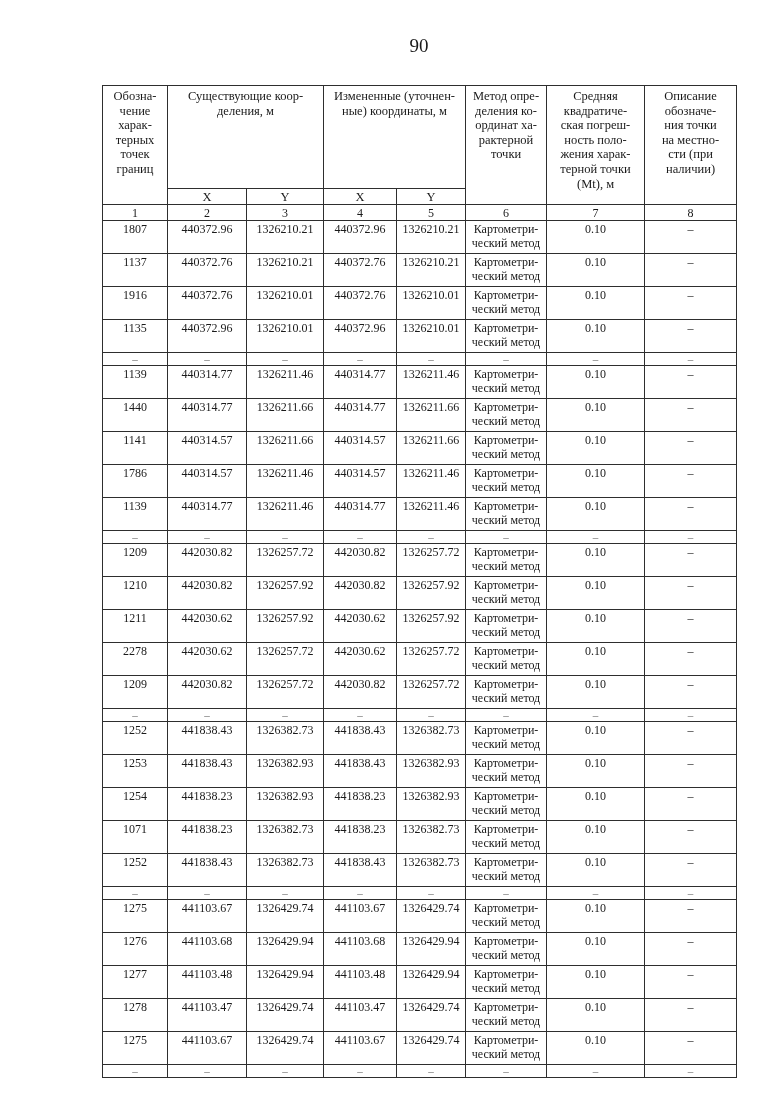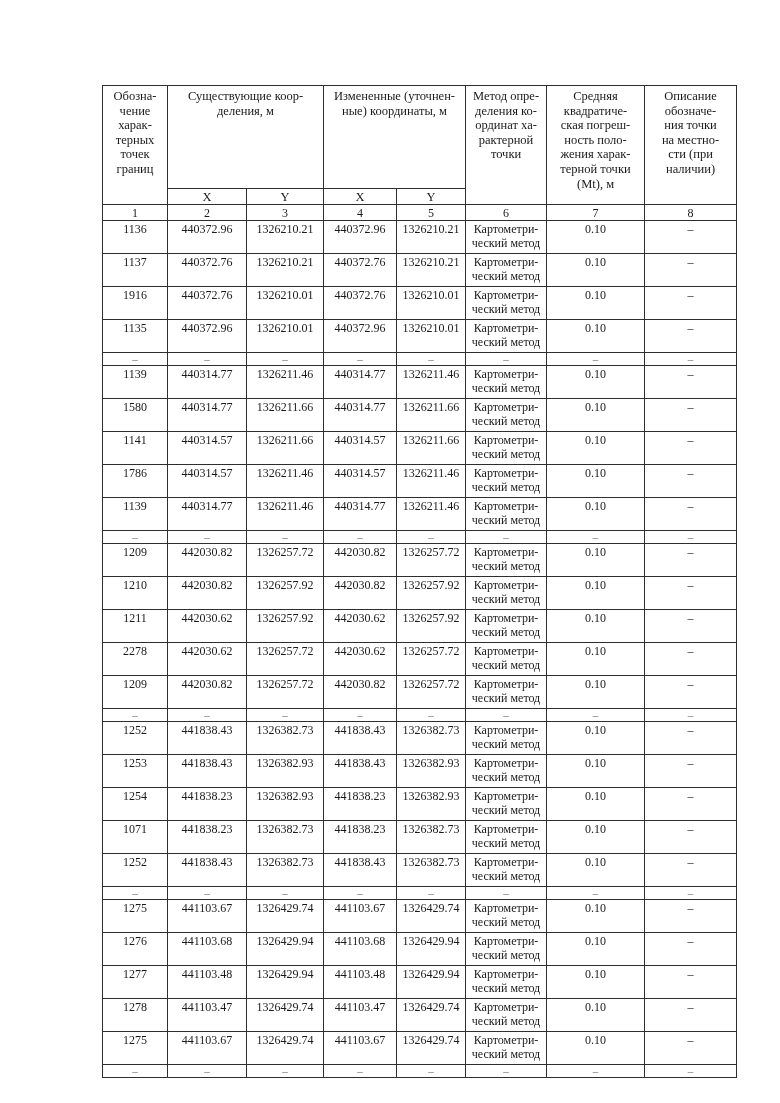--- a/index.html
+++ b/index.html
@@ -79,20 +79,21 @@
     color: #555555;
     padding: 0;
     vertical-align: middle;
   }
 </style>
 </head>
 <body>
 
 <div class="page">
 
+  <div class="page-number">90</div>
 
   <table class="coords">
     <colgroup>
       <col style="width:65px">
       <col style="width:79px">
       <col style="width:77px">
       <col style="width:73px">
       <col style="width:69px">
       <col style="width:81px">
       <col style="width:98px">
@@ -141,21 +142,21 @@
         <th>3</th>
         <th>4</th>
         <th>5</th>
         <th>6</th>
         <th>7</th>
         <th>8</th>
       </tr>
     </thead>
     <tbody>
         <tr class="data-row">
-          <td>1136</td>
+          <td>1807</td>
           <td>440372.96</td>
           <td>1326210.21</td>
           <td>440372.96</td>
           <td>1326210.21</td>
           <td>Картометри-
 ческий метод</td>
           <td>0.10</td>
           <td>–</td>
         </tr>
         <tr class="data-row">
@@ -206,21 +207,21 @@
           <td>440314.77</td>
           <td>1326211.46</td>
           <td>440314.77</td>
           <td>1326211.46</td>
           <td>Картометри-
 ческий метод</td>
           <td>0.10</td>
           <td>–</td>
         </tr>
         <tr class="data-row">
-          <td>1580</td>
+          <td>1440</td>
           <td>440314.77</td>
           <td>1326211.66</td>
           <td>440314.77</td>
           <td>1326211.66</td>
           <td>Картометри-
 ческий метод</td>
           <td>0.10</td>
           <td>–</td>
         </tr>
         <tr class="data-row">

